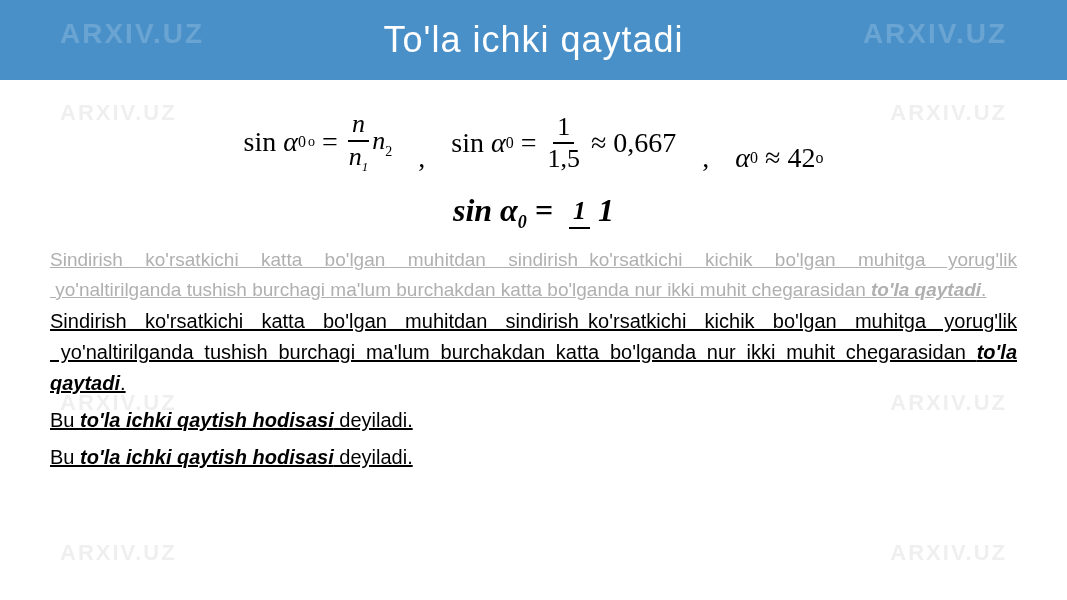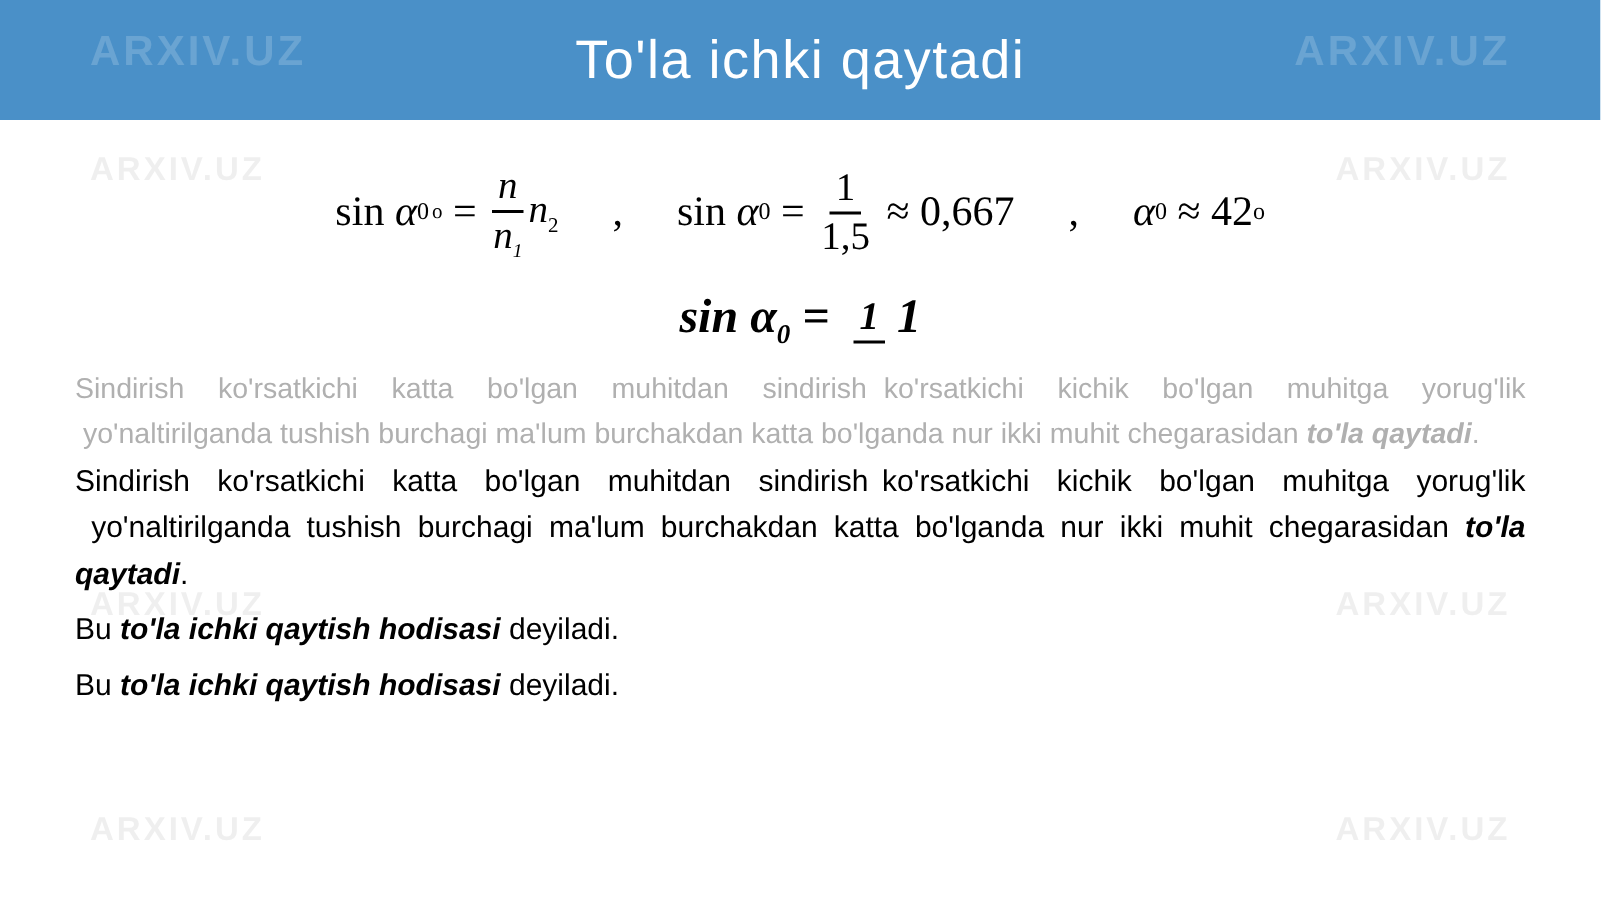--- a/index.html
+++ b/index.html
@@ -59,26 +59,26 @@
       font-size: 26px;
       font-weight: bold;
       font-family: Arial, sans-serif;
       letter-spacing: 2px;
       pointer-events: none;
       user-select: none;
     }
 
     .formula-line {
       display: flex;
-      align-items: center;
+      align-items: flex-end;
       justify-content: center;
       font-size: 28px;
       margin-bottom: 18px;
       flex-wrap: nowrap;
-      gap: 22px;
+      gap: 12px;
     }
 
     .formula-line .math {
       display: inline-flex;
       align-items: center;
     }
 
     .frac {
       display: inline-flex;
       flex-direction: column;
@@ -122,20 +122,21 @@
       font-style: italic;
       font-weight: bold;
     }
 
     .paragraph {
       font-size: 20px;
       line-height: 1.55;
       text-align: justify;
       margin-bottom: 6px;
       font-family: Arial, sans-serif;
+      text-decoration: underline;
     }
 
     .bold-italic {
       font-weight: bold;
       font-style: italic;
     }
 
     .sin-alpha-block {
       margin-bottom: 12px;
     }

